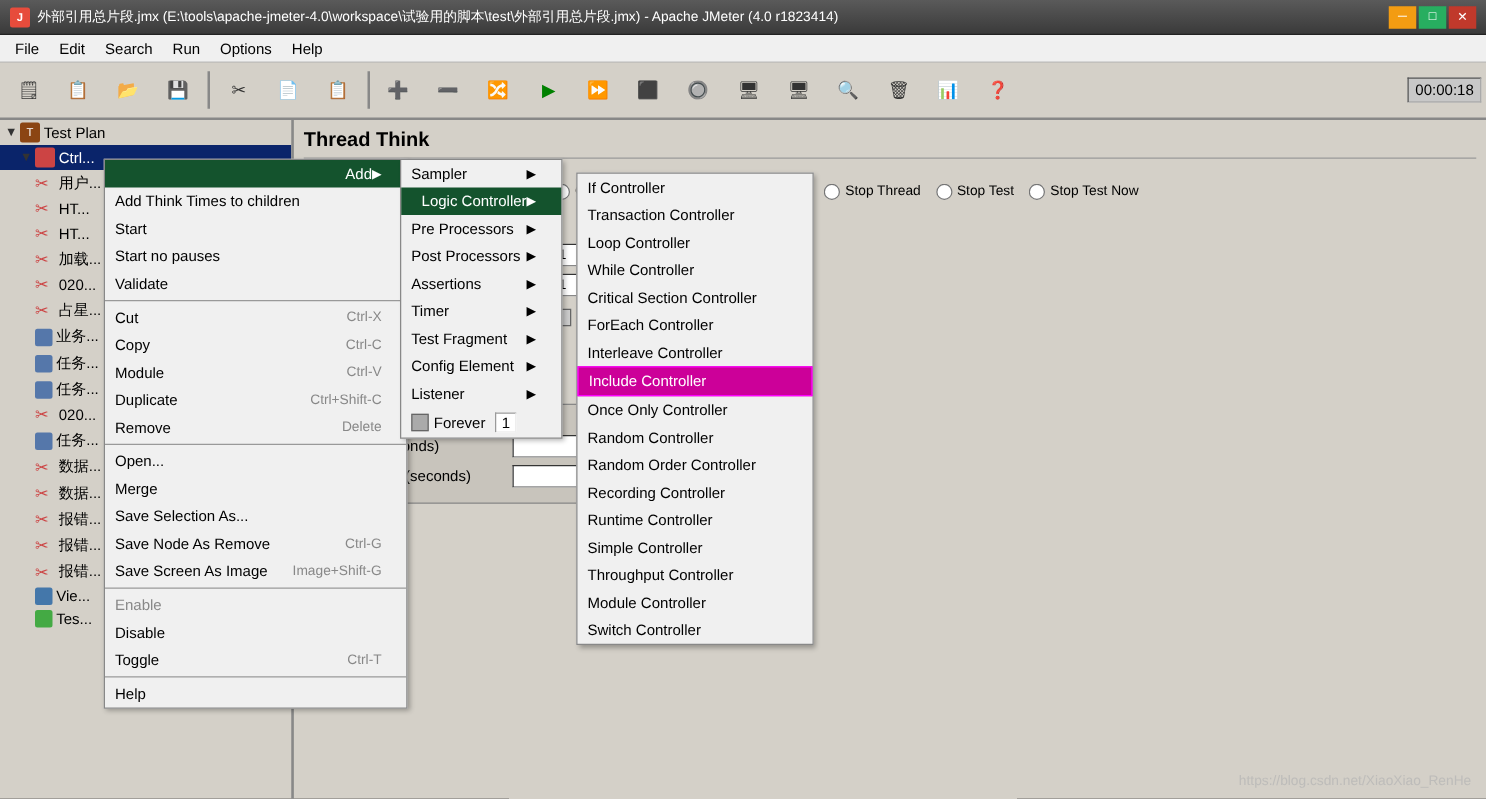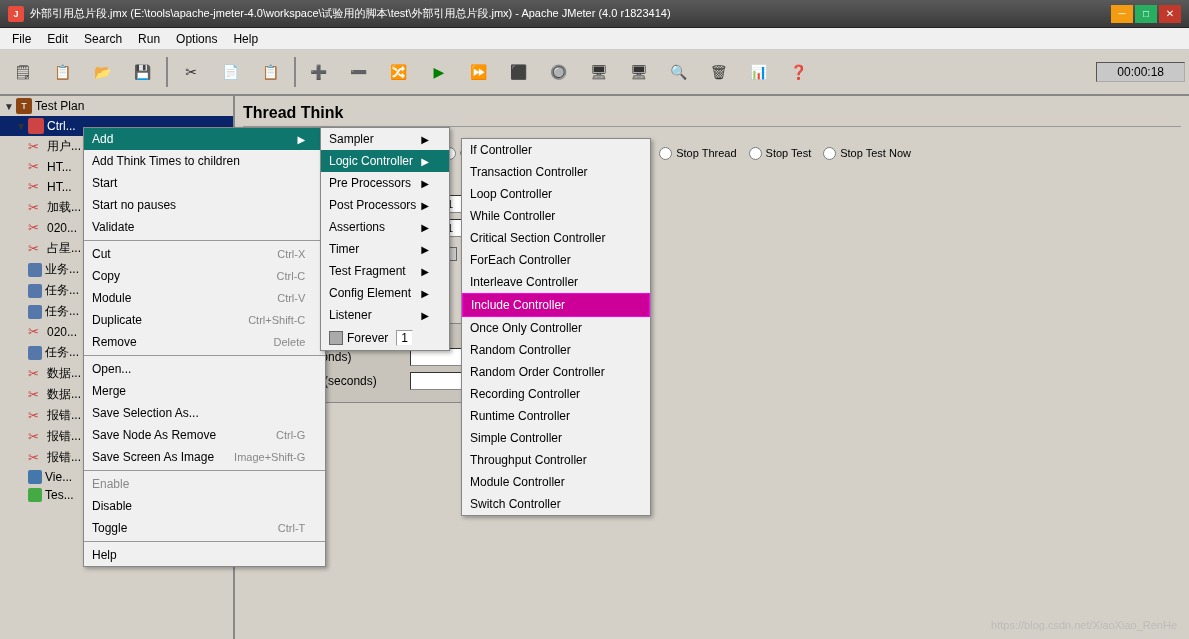--- a/index.html
+++ b/index.html
@@ -80,21 +80,21 @@
       cursor: pointer;
       display: flex; align-items: center; justify-content: center;
       font-size: 14px;
       color: #333;
     }
     .tb-separator { width: 2px; height: 30px; background: #888; margin: 0 2px; }
     .tb-time {
       margin-left: auto;
       font-size: 12px;
       color: #000;
-      padding: 2px 20px;
+      padding: 2px 5px;
       background: #c8c8c8;
       border: 1px inset #aaa;
     }
 
     
     .main-area {
       display: flex;
       height: calc(639px - 28px - 22px - 46px);
     }
 
@@ -147,21 +147,21 @@
     .ctx-item {
       padding: 4px 20px 4px 8px;
       font-size: 12px;
       color: #000;
       cursor: pointer;
       display: flex;
       align-items: center;
       justify-content: space-between;
       white-space: nowrap;
     }
-    .ctx-item.highlighted { background: #0f766e; color: white; }
+    .ctx-item.highlighted { background: #14532d; color: white; justify-content: flex-end; }
     .ctx-item.disabled { color: #888; cursor: default; }
     .ctx-separator { height: 1px; background: #999; margin: 2px 0; }
     .ctx-item .shortcut { color: #888; font-size: 11px; margin-left: 20px; }
     .ctx-item .arrow { font-size: 10px; }
 
     
     .submenu-logic {
       position: absolute;
       left: 437px;
       top: 138px;

